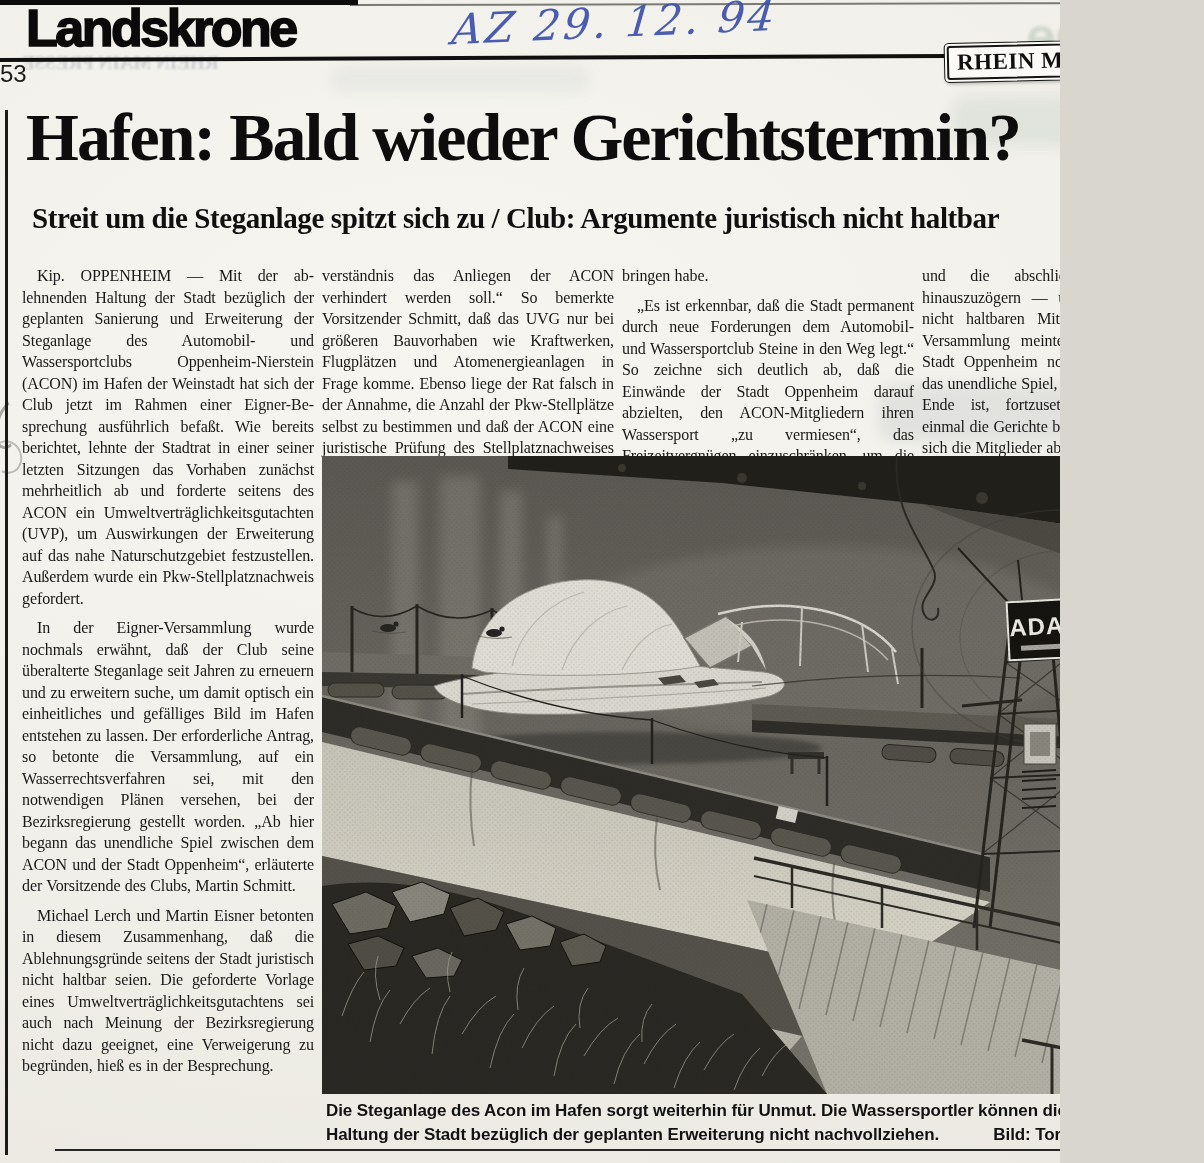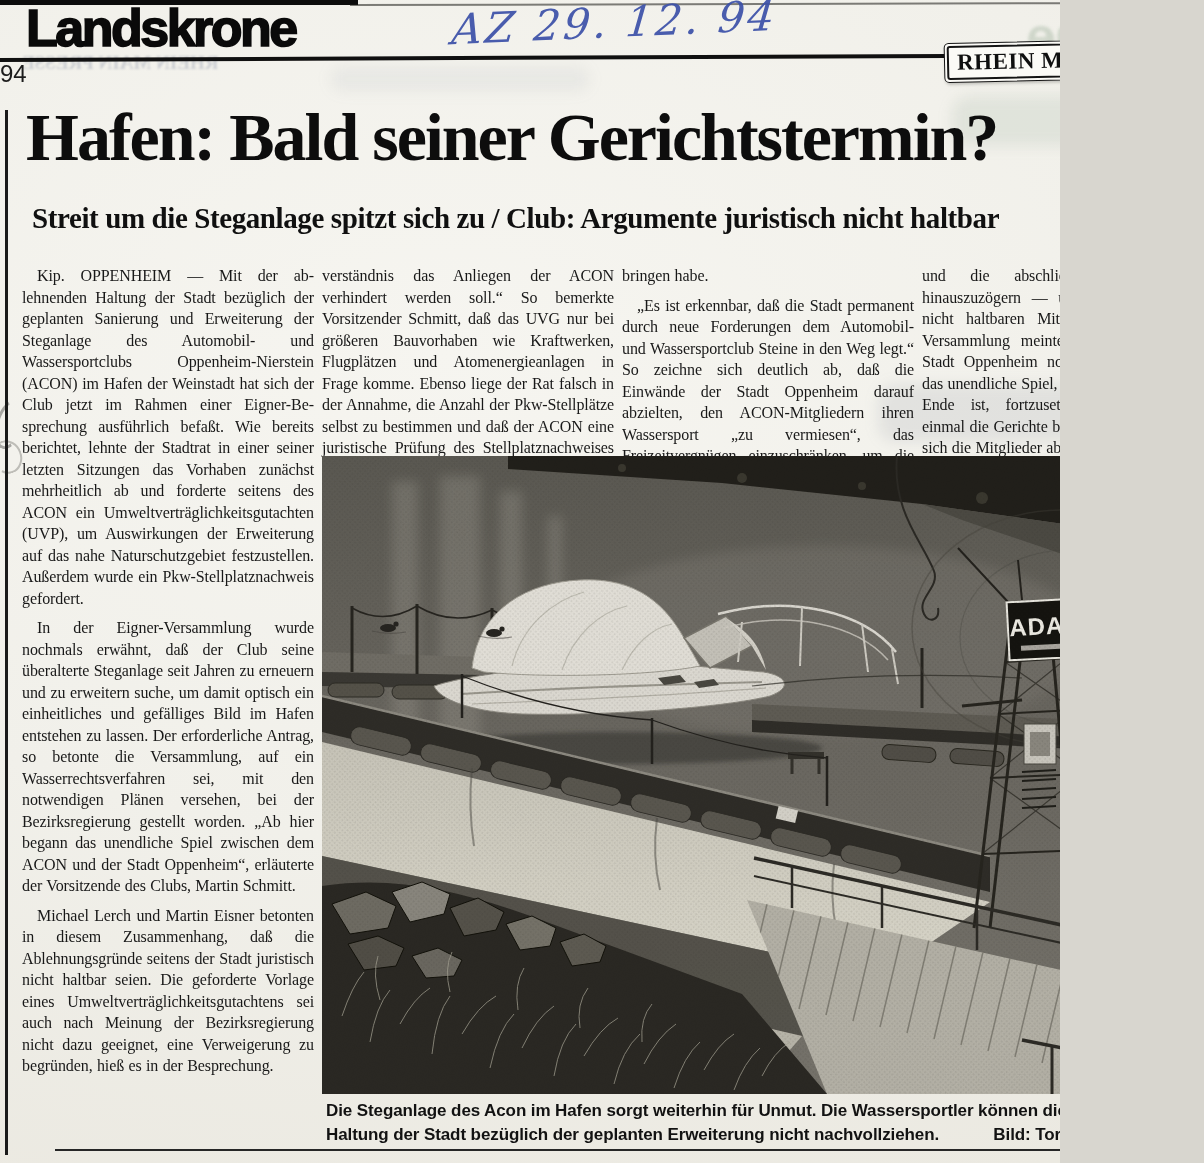--- a/index.html
+++ b/index.html
@@ -58,30 +58,30 @@
   <div class="tear-mark2"></div>
 
   <div class="ghost ghost-masthead">Landskrone</div>
   <div class="ghost ghost-press">RHEIN MAIN PRESSE</div>
   <div class="blob blob1"></div>
   <div class="blob blob2"></div>
   <div class="blob blob3"></div>
 
   <div class="masthead-title">Landskrone</div>
   <div class="masthead-rule"></div>
-  <div class="page-number">94</div>
+  <div class="page-number">53</div>
   <div class="handwritten">AZ 29. 12. 94</div>
   <div class="press-box">
     <div class="press-box-inner">
       <span class="press-logo-text">RHEIN MAIN PRESSE</span>
     </div>
   </div>
 
   <div class="article-left-rule"></div>
-  <h1 class="headline" style="margin:0;">Hafen: Bald seiner Gerichtstermin?</h1>
+  <h1 class="headline" style="margin:0;">Hafen: Bald wieder Gerichtstermin?</h1>
   <h2 class="subheadline" style="margin:12px;">Streit um die Steganlage spitzt sich zu / Club: Argumente juristisch nicht haltbar</h2>
 
   <div class="columns">
     <div class="col">
       <p>Kip. OPPENHEIM — Mit der ab­lehnenden Haltung der Stadt bezüg­lich der geplanten Sanierung und Erweiterung der Steganlage des Au­tomobil- und Wassersportclubs Op­penheim-Nierstein (ACON) im Ha­fen der Weinstadt hat sich der Club jetzt im Rahmen einer Eigner-Be­sprechung ausführlich befaßt. Wie bereits berichtet, lehnte der Stadtrat in einer seiner letzten Sitzungen das Vorhaben zunächst mehrheitlich ab und forderte seitens des ACON ein Umweltverträglichkeits­gutachten (UVP), um Auswirkungen der Erwei­terung auf das nahe Naturschutzge­biet festzustellen. Außerdem wurde ein Pkw-Stellplatznachweis gefor­dert.</p>
       <p>In der Eigner-Versammlung wur­de nochmals erwähnt, daß der Club seine überalterte Steganlage seit Jahren zu erneuern und zu erwei­tern suche, um damit optisch ein einheitliches und gefälliges Bild im Hafen entstehen zu lassen. Der er­forderliche Antrag, so betonte die Versammlung, auf ein Wasserrechts­verfahren sei, mit den notwendigen Plänen versehen, bei der Bezirksre­gierung gestellt worden. „Ab hier begann das unendliche Spiel zwi­schen dem ACON und der Stadt Oppenheim“, erläuterte der Vorsit­zende des Clubs, Martin Schmitt.</p>
       <p>Michael Lerch und Martin Eisner betonten in diesem Zusammenhang, daß die Ablehnungsgründe seitens der Stadt juristisch nicht haltbar seien. Die geforderte Vorlage eines Umweltverträglichkeits­gutachtens sei auch nach Meinung der Bezirks­regierung nicht dazu geeignet, eine Verweigerung zu begründen, hieß es in der Besprechung.</p>
     </div>
     <div class="col">
       <p class="cont">verständnis das Anliegen der ACON verhindert werden soll.“ So bemerk­te Vorsitzender Schmitt, daß das UVG nur bei größeren Bauvorhaben wie Kraftwerken, Flugplätzen und Atomenergieanlagen in Frage kom­me. Ebenso liege der Rat falsch in der Annahme, die Anzahl der Pkw-Stellplätze selbst zu bestimmen und daß der ACON eine juristische Prü­fung des Stellplatznachweises zu er-</p>

